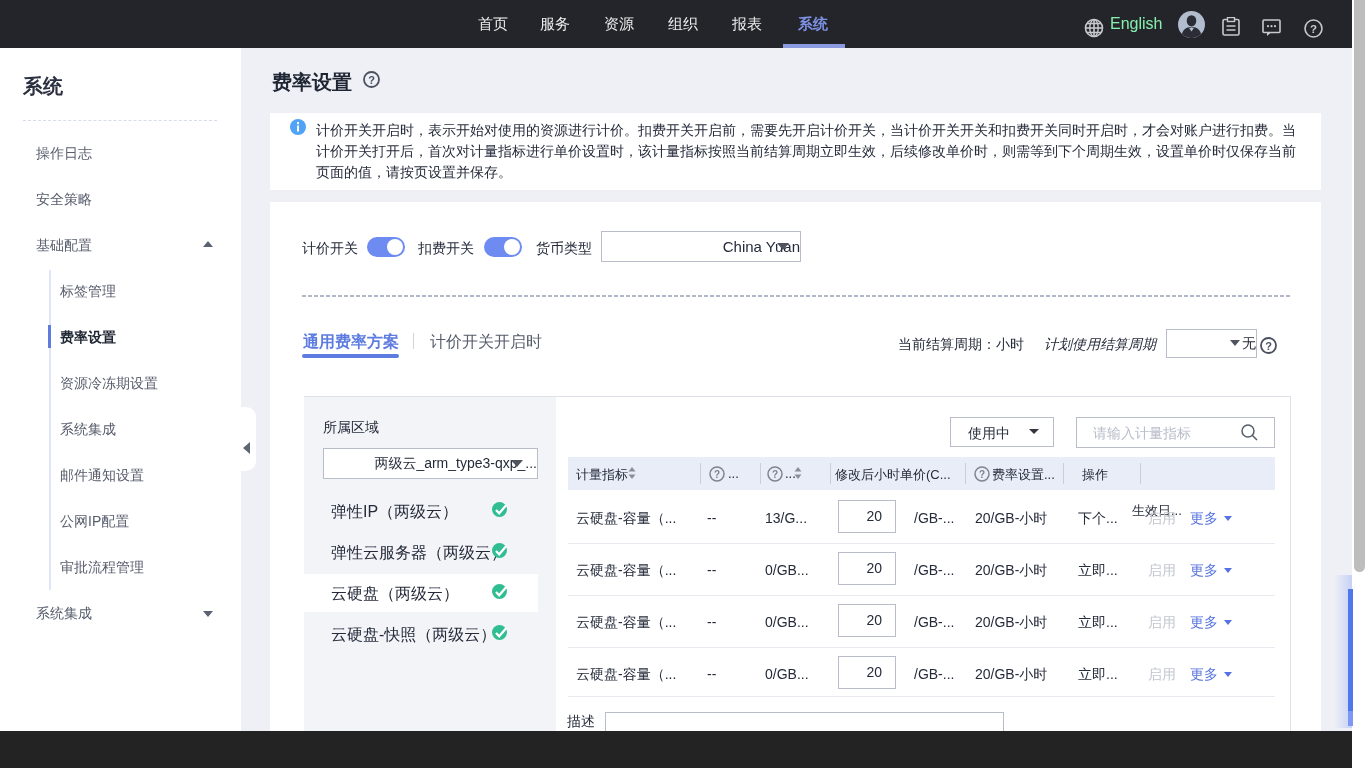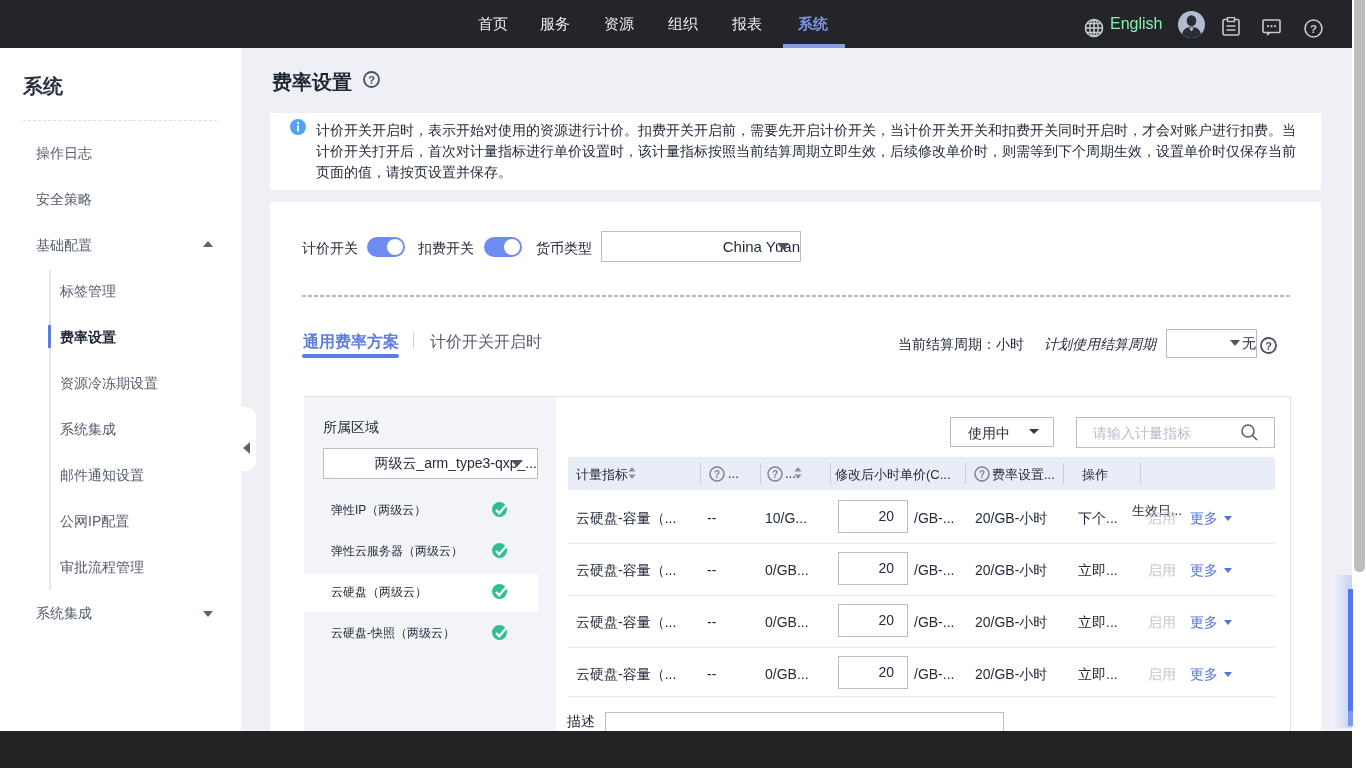--- a/index.html
+++ b/index.html
@@ -55,30 +55,30 @@
 .tab-div { position:absolute; left:413px; top:333px; width:1px; height:16px; background:#d0d3dc; }
 .tab2 { position:absolute; left:430px; top:332px; font-size:16px; color:#575d6c; }
 
 
 .smalltxt { position:absolute; font-size:14px; color:#252b3a; }
 
 
 #panel { position:absolute; left:304px; top:396px; width:987px; height:335px; background:#fff; border:1px solid #dfe1e8; border-bottom:none; }
 #panel-left { position:absolute; left:304px; top:397px; width:252px; height:334px; background:#f3f4f8; }
 #sel-item { position:absolute; left:304px; top:574px; width:234px; height:38px; background:#fff; }
-.pl-item { position:absolute; left:331px; font-size:12px; color:#252b3a; }
+.pl-item { position:absolute; left:331px; font-size:16px; color:#252b3a; }
 .chk { position:absolute; left:492px; overflow:visible; }
 
 
 #thead { position:absolute; left:568px; top:457px; width:707px; height:33px; background:#e9edf8; }
 .th { position:absolute; top:466px; font-size:13px; color:#252b3a; }
 .th-div { position:absolute; top:463px; width:1px; height:21px; background:#c9cedd; }
 .row-sep { position:absolute; left:568px; width:707px; height:1px; background:#e8eaf0; }
 .td { position:absolute; font-size:14px; color:#252b3a; }
-.inputbox { position:absolute; left:838px; width:70px; height:33px; border:1px solid #b9bdc9; background:#fff; font-size:14px; color:#252b3a; text-align:right; line-height:31px; padding-right:13px; }
+.inputbox { position:absolute; left:838px; width:58px; height:33px; border:1px solid #b9bdc9; background:#fff; font-size:14px; color:#252b3a; text-align:right; line-height:31px; padding-right:13px; }
 .lnk-dis { color:#c3c6cf; }
 .lnk { color:#5673de; }
 
 
 #filter-sel { position:absolute; left:950px; top:417px; width:104px; height:30px; background:#fff; border:1px solid #b9bdc9; }
 #search { position:absolute; left:1076px; top:417px; width:199px; height:31px; background:#fff; border:1px solid #b9bdc9; }
 
 
 #footer { position:absolute; left:0; top:731px; width:1352px; height:37px; background:#232323; }
 
@@ -275,21 +275,21 @@
     <text x="8" y="11.8" font-size="10" font-weight="bold" fill="#80848f" text-anchor="middle" font-family="Liberation Sans">?</text>
   </svg>
 <div class="th" style="left:992px;">费率设置...</div>
 <div class="th-div" style="left:1063px;"></div>
 <div class="th" style="left:1132px;margin-top:36px;">生效日...</div>
 <div class="th-div" style="left:1140px;"></div>
 <div class="th" style="left:1082px;">操作</div>
 
 <div class="td" style="left:576px; top:510px;">云硬盘-容量（...</div>
 <div class="td" style="left:707px; top:510px;">--</div>
-<div class="td" style="left:765px; top:510px;">10/G...</div>
+<div class="td" style="left:765px; top:510px;">13/G...</div>
 <div class="inputbox" style="top:500px;">20</div>
 <div class="td" style="left:914px; top:510px;">/GB-...</div>
 <div class="td" style="left:975px; top:510px;">20/GB-小时</div>
 <div class="td" style="left:1078px; top:510px;">下个...</div>
 <div class="td lnk-dis" style="left:1148px; top:510px;">启用</div>
 <div class="td lnk" style="left:1190px; top:510px;">更多</div>
 <div class="selcaret" style="left:1224px; top:516px; border-top-color:#5672e2; border-left-width:4.5px; border-right-width:4.5px; border-top-width:5.5px;"></div>
 <div class="row-sep" style="top:543px;"></div>
 
 <div class="td" style="left:576px; top:562px;">云硬盘-容量（...</div>

